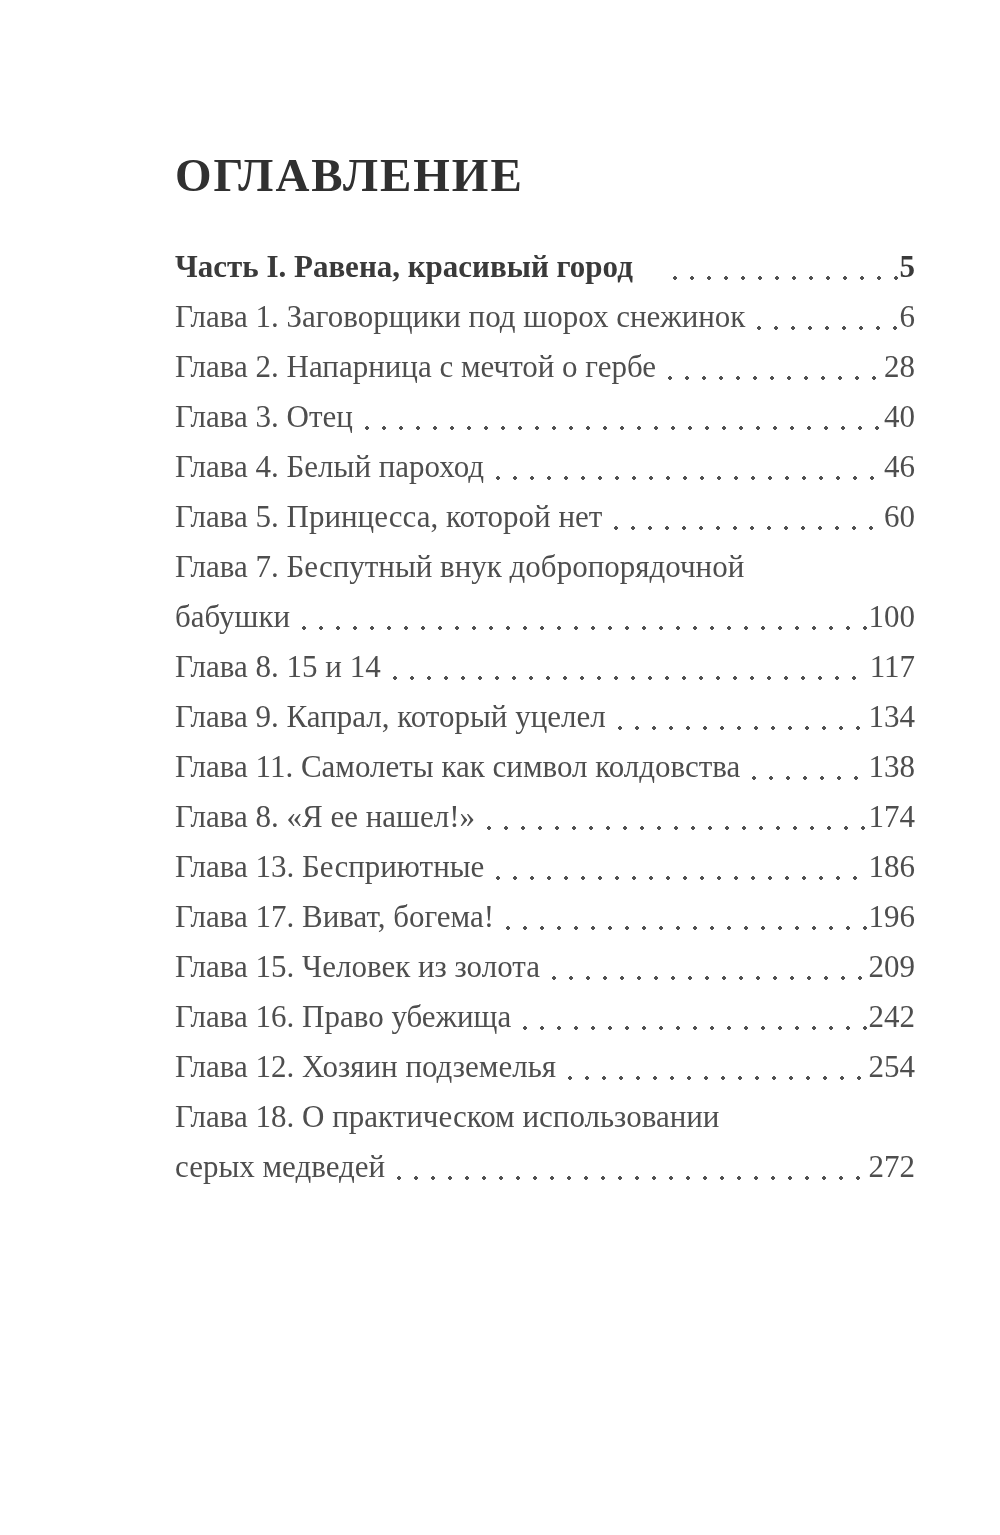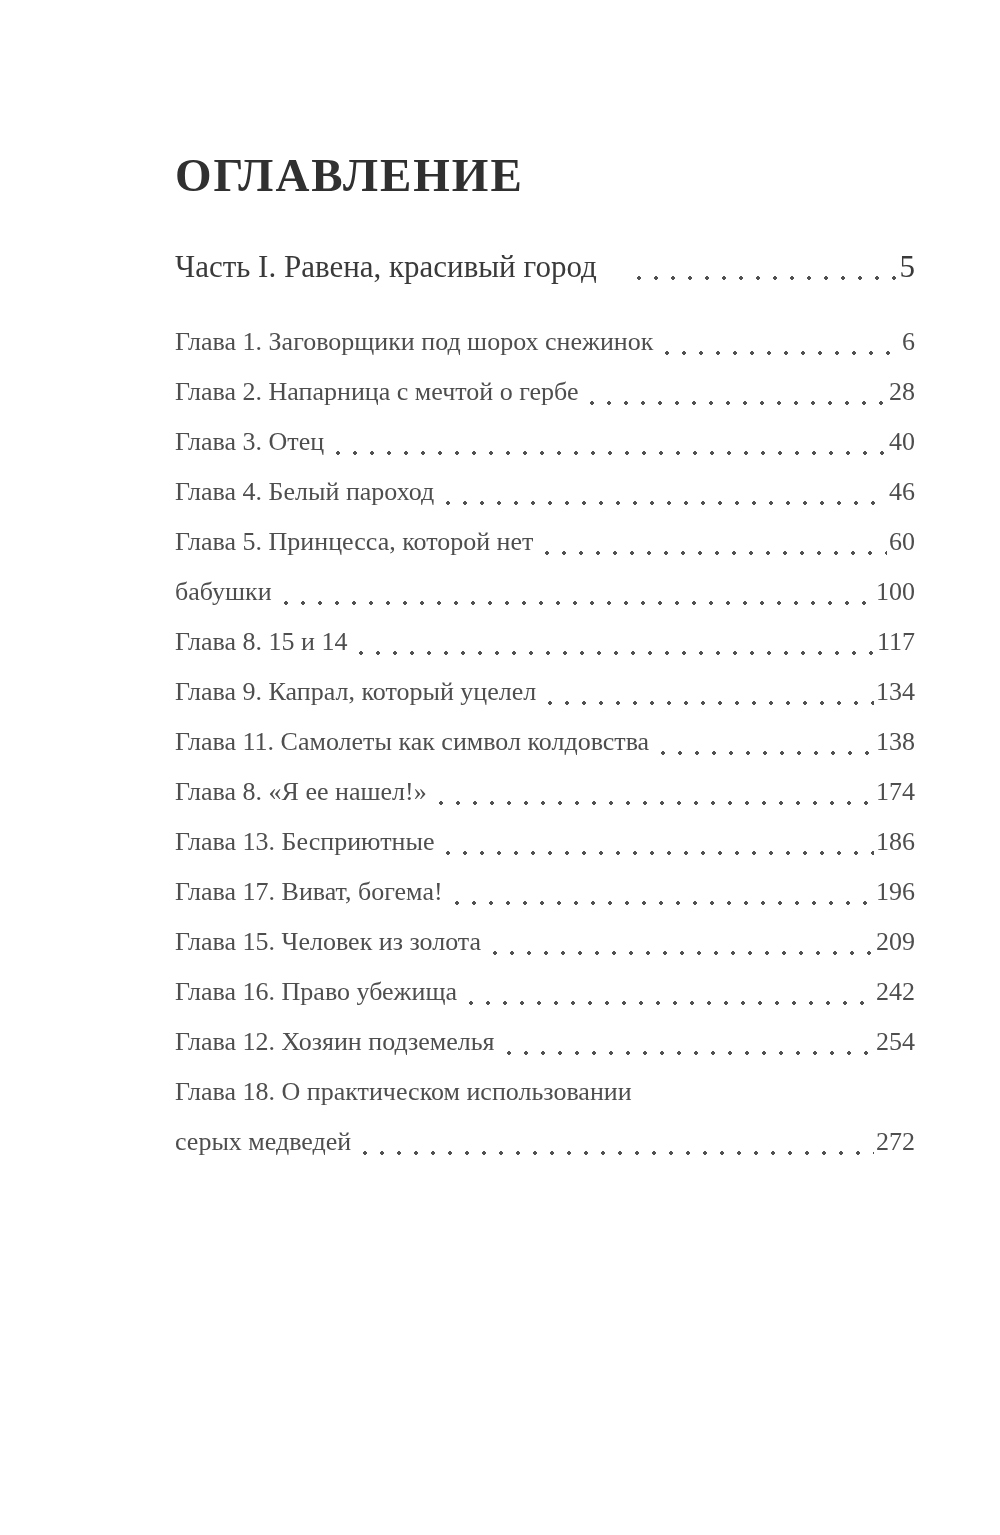--- a/index.html
+++ b/index.html
@@ -37,26 +37,25 @@
   .row {
     display: flex;
     align-items: baseline;
     height: 50px;
     line-height: 50px;
     white-space: nowrap;
   }
   .part-row {
     margin-top: 42px;
     font-size: 31px;
-    font-weight: normal;
+    font-weight: bold;
     color: var(--part-color);
   }
   .entries {
-    margin-top: 25px;
-    font-size: 26px;
+    font-size: 31px;
     color: var(--text-color);
   }
   .label { flex: 0 0 auto; }
   .dots {
     flex: 1 1 auto;
     align-self: stretch;
     min-width: 18px;
     margin-left: 12px;
     margin-right: 2px;
     background-image: radial-gradient(circle at 2px 2px, var(--dot-color) 1.6px, transparent 2px);
@@ -121,20 +120,23 @@
 
     <div class="row line-main">
       <span class="label">Глава 5. Принцесса, которой нет</span>
       <span class="dots"></span>
       <span class="page-num">60</span>
     </div>
   </div>
 
 
   <div class="toc-entry">
+    <div class="row line-first">
+      <span class="label">Глава 7. Беспутный внук добропорядочной</span>
+    </div>
     <div class="row line-main">
       <span class="label">бабушки</span>
       <span class="dots"></span>
       <span class="page-num">100</span>
     </div>
   </div>
 
   <div class="toc-entry">
 
     <div class="row line-main">

